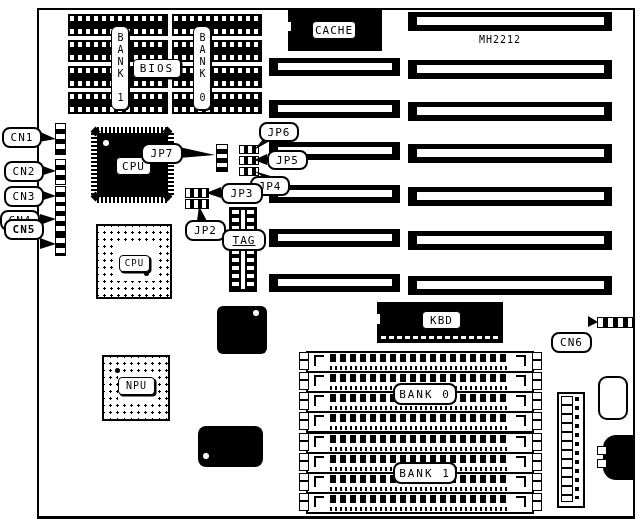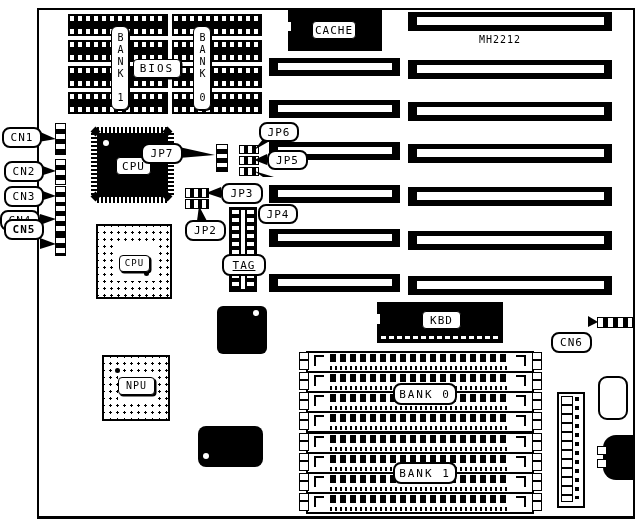--- a/index.html
+++ b/index.html
@@ -147,37 +147,37 @@
   <div class="corner" style="left:92px;top:128px;"></div>
   <div class="corner" style="left:164px;top:128px;"></div>
   <div class="corner" style="left:92px;top:193px;"></div>
   <div class="corner" style="left:164px;top:193px;"></div>
   <div class="dot-w" style="left:103px;top:140px;"></div>
   <div class="rlbl" style="left:116px;top:157px;width:33px;height:16px;">CPU</div>
 
   <div class="lbl" style="left:141px;top:143px;width:38px;height:17px;">JP7</div>
   <div class="lbl" style="left:259px;top:122px;width:36px;height:16px;">JP6</div>
   <div class="lbl" style="left:267px;top:150px;width:37px;height:16px;">JP5</div>
-  <div class="lbl" style="left:258px;top:176px;width:36px;height:16px;margin-top:28px;">JP4</div>
+  <div class="lbl" style="left:250px;top:176px;width:36px;height:16px;">JP4</div>
   <div class="lbl" style="left:221px;top:183px;width:38px;height:17px;">JP3</div>
   <div class="lbl" style="left:185px;top:220px;width:37px;height:17px;">JP2</div>
 
   <div class="jmpv" style="left:216px;top:144px;width:10px;height:26px;"></div>
   <div class="jmph" style="left:239px;top:145px;width:18px;height:7px;"></div>
   <div class="jmph" style="left:239px;top:156px;width:18px;height:7px;"></div>
   <div class="jmph" style="left:239px;top:167px;width:18px;height:7px;"></div>
   <div class="jmph" style="left:185px;top:188px;width:22px;height:8px;"></div>
   <div class="jmph" style="left:185px;top:199px;width:22px;height:8px;"></div>
 
   <div class="chip" style="left:229px;top:207px;width:28px;height:85px;">
     <div class="abs" style="left:3px;top:3px;width:7px;height:79px;background:repeating-linear-gradient(180deg,#fff 0 4px,#000 4px 8px);"></div>
     <div class="abs" style="left:12px;top:3px;width:4px;height:79px;background:#fff;"></div>
     <div class="abs" style="left:18px;top:3px;width:7px;height:79px;background:repeating-linear-gradient(180deg,#fff 0 4px,#000 4px 8px);"></div>
   </div>
-  <div class="lbl" style="left:222px;top:254px;width:40px;height:18px;text-decoration:underline;">TAG</div>
+  <div class="lbl" style="left:222px;top:229px;width:40px;height:18px;text-decoration:underline;">TAG</div>
 
   <div class="pga" style="left:96px;top:224px;width:72px;height:71px;">
     <div class="cavity" style="left:15px;top:19px;width:42px;height:36px;"></div>
   </div>
   <div class="dot-b" style="left:144px;top:271px;"></div>
   <div class="rlbl" style="left:119px;top:255px;width:29px;height:15px;font-size:9px;">CPU</div>
 
   <div class="pga" style="left:102px;top:355px;width:64px;height:62px;">
     <div class="cavity" style="left:14px;top:16px;width:38px;height:31px;"></div>
   </div>

